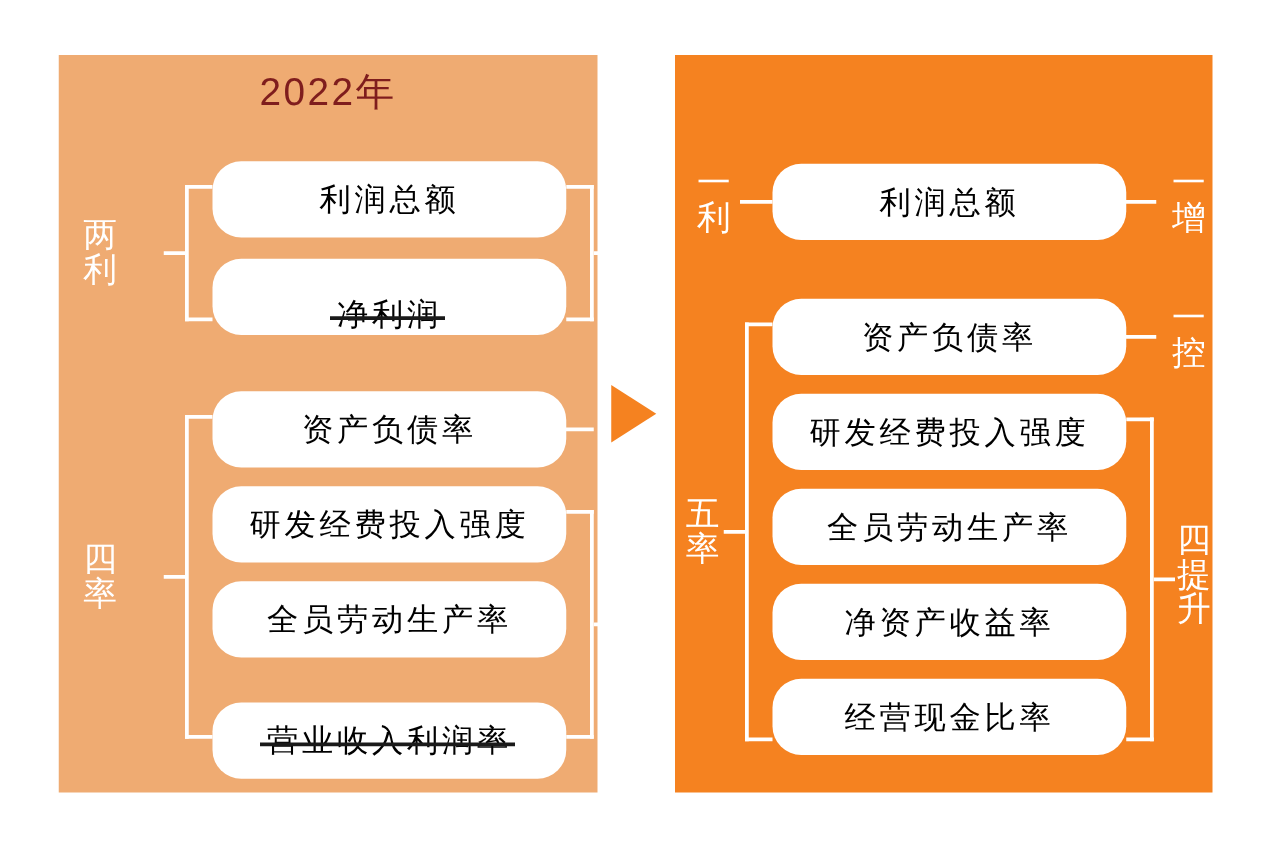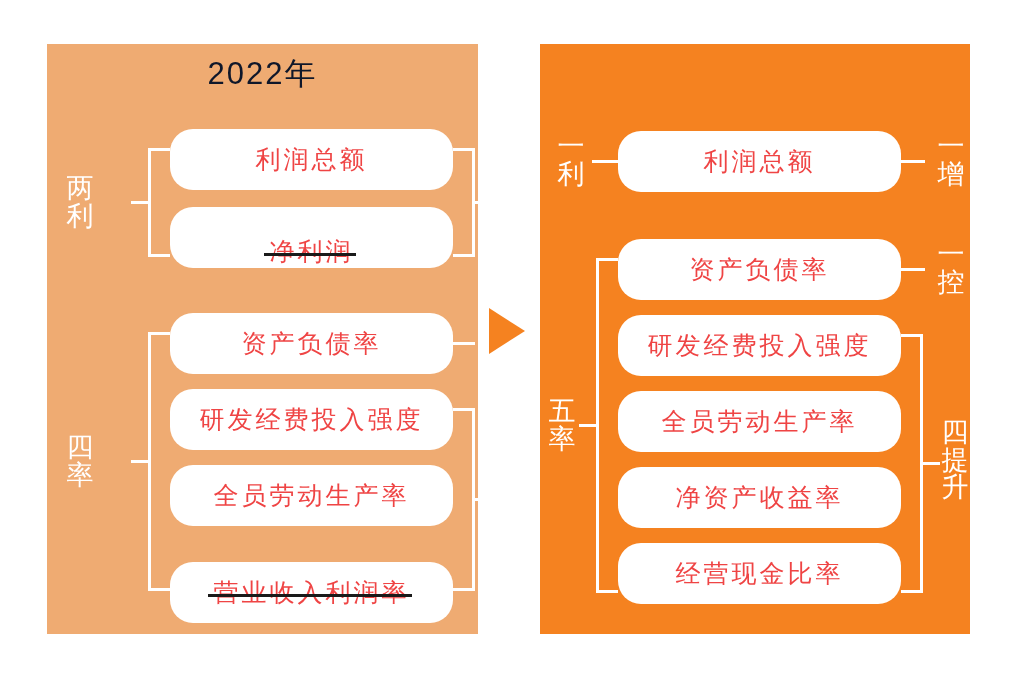--- a/index.html
+++ b/index.html
@@ -12,30 +12,30 @@
   }
   #stage{position:relative;width:1026px;height:675px;background:#ffffff;}
 
   
   .panel{position:absolute;top:44px;height:590px;}
   #panel-2022{left:47px;width:431px;background:#EFAB72;}
   #panel-2023{left:540px;width:430px;background:#F58220;}
 
   .panel-title{
     position:absolute;left:0;right:0;top:14px;
-    text-align:center;color:#0f172a;
+    text-align:center;color:#7f1d1d;
     font-size:31px;font-weight:400;letter-spacing:2px;
     line-height:1;
   }
 
   
   .box{
     position:absolute;background:#ffffff;border-radius:23px;
     display:flex;align-items:center;justify-content:center;
-    color:#ef4444;font-size:25px;letter-spacing:3px;
+    color:#000000;font-size:25px;letter-spacing:3px;
     box-sizing:border-box;
   }
   #panel-2022 .box{left:123px;width:283px;height:61px;}
   #panel-2023 .box{left:78px;width:283px;height:61px;}
   .box.strike .txt{
     position:relative;
   }
   .box.strike .txt:after{
     content:"";position:absolute;left:-6px;right:-2px;top:55%;
     height:3px;background:#1a1a1a;

